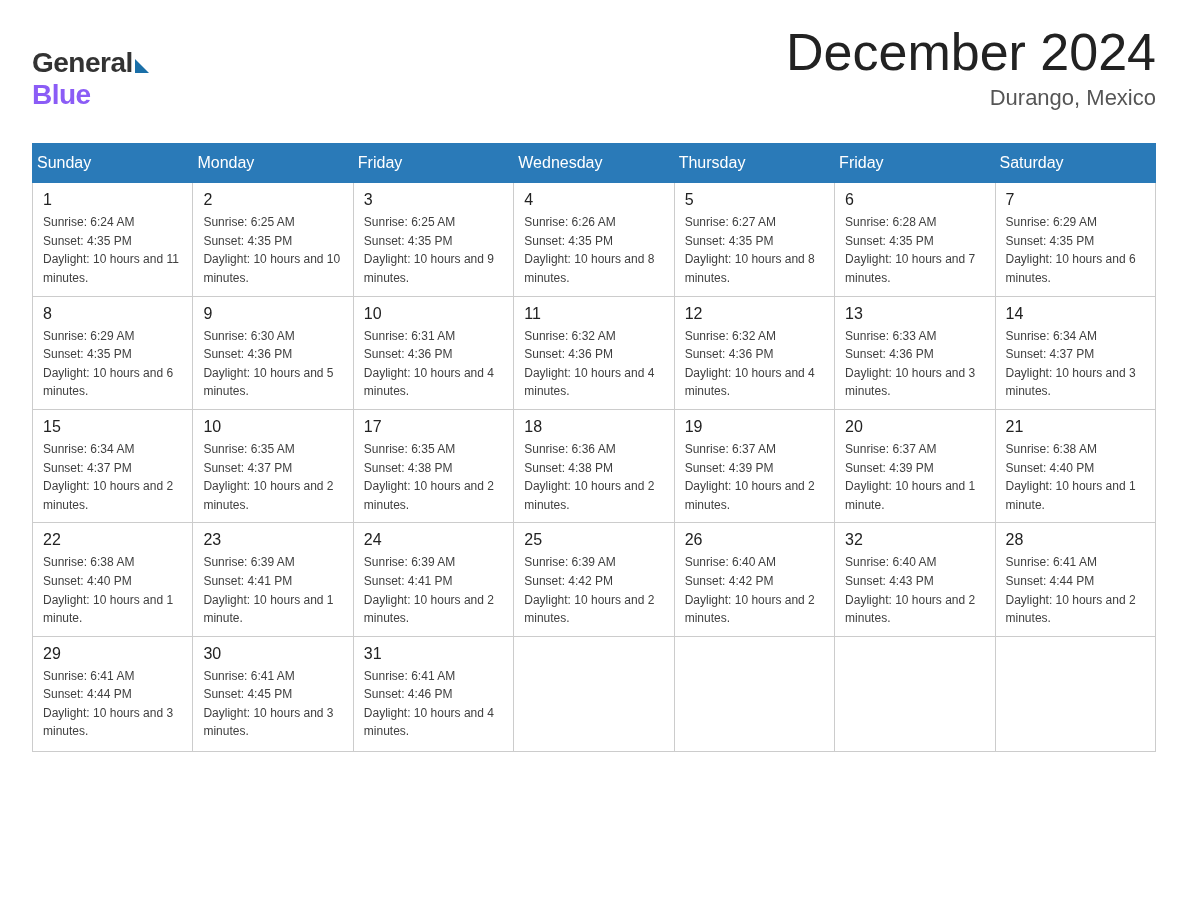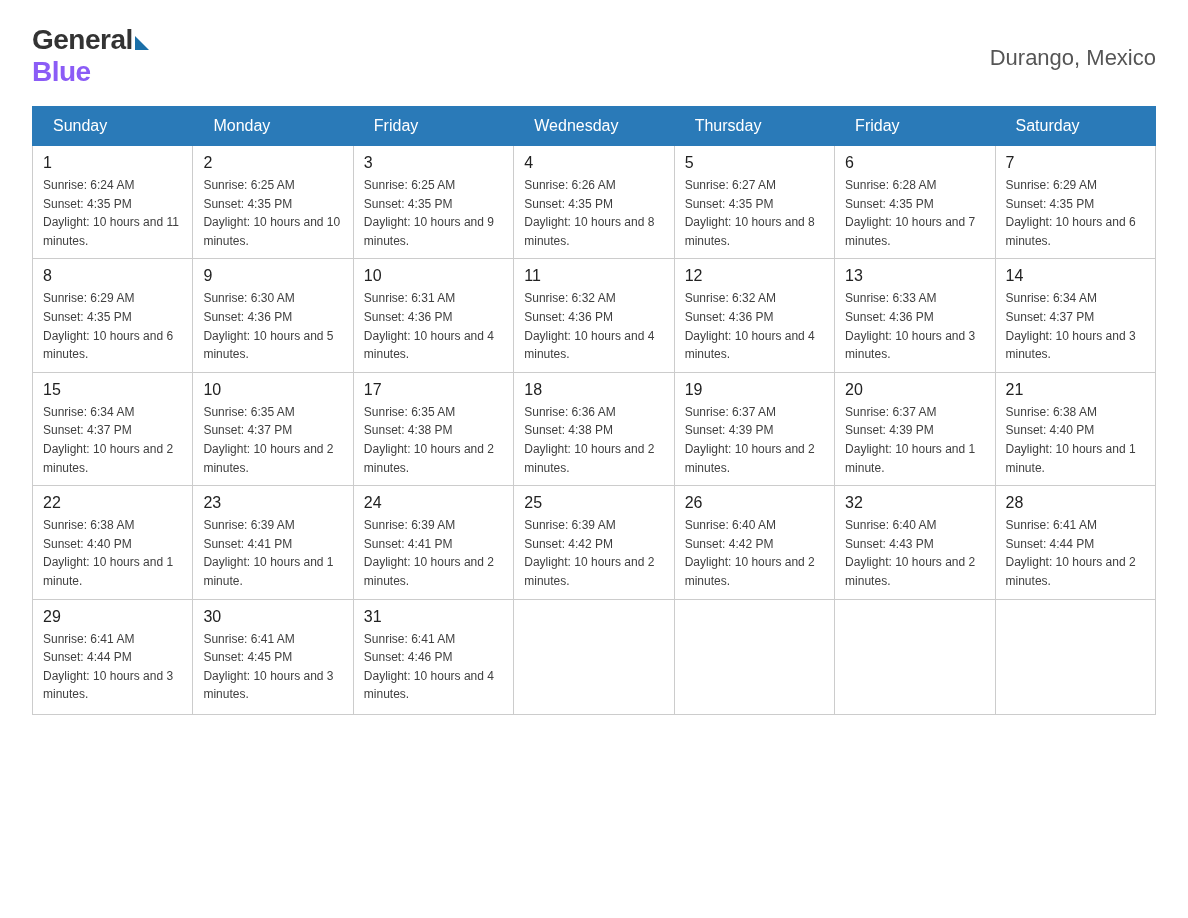--- a/index.html
+++ b/index.html
@@ -6,22 +6,22 @@
     body {
       font-family: Arial, sans-serif;
       background: #fff;
       padding: 24px 32px;
       width: 1188px;
       min-height: 918px;
     }
     .header {
       display: flex;
       justify-content: space-between;
-      align-items: center;
-      margin-bottom: 18px;
+      align-items: flex-end;
+      margin-bottom: 32px;
     }
     .logo {
       display: flex;
       flex-direction: column;
       align-items: flex-start;
     }
     .logo-top {
       display: flex;
       align-items: center;
     }
@@ -63,21 +63,21 @@
     table {
       width: 100%;
       border-collapse: collapse;
       table-layout: fixed;
     }
     thead tr th {
       background: #2a7ab8;
       color: #fff;
       font-size: 16px;
       font-weight: normal;
-      padding: 10px 20px;
+      padding: 10px 4px;
       text-align: left;
       border: 1px solid #2a7ab8;
     }
     tbody tr td {
       vertical-align: top;
       padding: 8px 10px;
       font-size: 13px;
       color: #333;
       border: 1px solid #ccc;
       height: 105px;
@@ -106,20 +106,21 @@
 
 <div class="header">
   <div class="logo">
     <div class="logo-top">
       <span class="logo-general">General</span>
       <div class="logo-triangle"></div>
     </div>
     <span class="logo-blue">Blue</span>
   </div>
   <div class="title-block">
+    <div class="month-title">December 2024</div>
     <div class="location">Durango, Mexico</div>
   </div>
 </div>
 
 <table>
   <thead>
     <tr>
     <th>Sunday</th>
         <th>Monday</th>
         <th>Friday</th>

